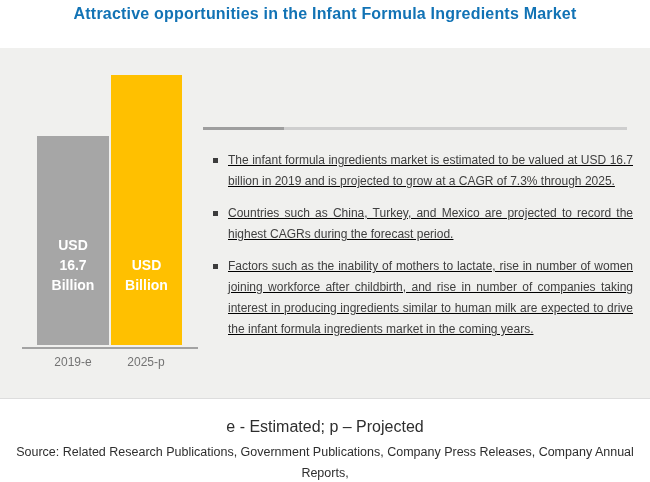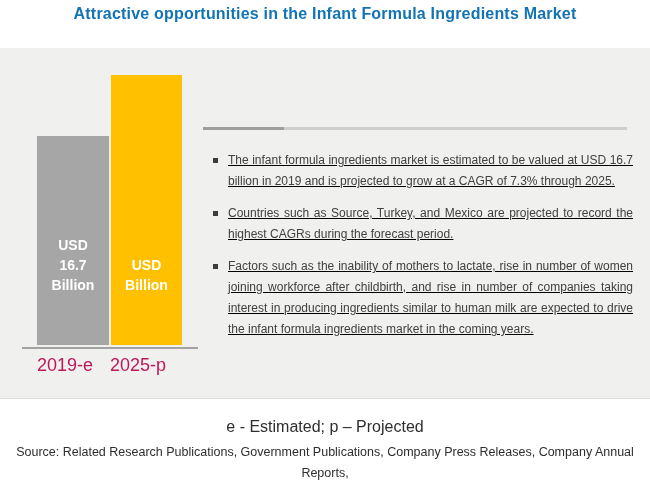--- a/index.html
+++ b/index.html
@@ -13,22 +13,22 @@
   .panel { position:absolute; top:48px; left:0; width:650px; height:351px;
            background:#f0f0ee; border-bottom:1px solid #dddddd; }
 
   
   .axis-line { position:absolute; left:22px; top:299px; width:176px; height:2px; background:#a3a3a3; }
   .bar { position:absolute; bottom:53px;margin-top:40px; }
   .bar-2019 { left:37px; width:72px; height:209px; background:#a6a6a6; }
   .bar-2025 { left:110px; width:72px; height:270px; background:#ffc000; border-left:1px solid #f0f0ee; }
   .bar-label { position:absolute; bottom:50px; left:0; width:100%; text-align:center;
                color:#ffffff; font-weight:bold; font-size:14px; line-height:20px; }
-  .cat-label { position:absolute; top:307px; width:72px; 
-               font-size:18px; color:#be185d; }
+  .cat-label { position:absolute; top:307px; width:72px; text-align:center;
+               font-size:12px; color:#737373; }
   .cat-2019 { left:37px; }
   .cat-2025 { left:110px; }
 
   
   .cagr { position:absolute; left:207px; top:12px; }
   .cagr-label { font-size:15px; font-weight:bold; color:#9b9b9b; letter-spacing:0.5px; }
   .cagr-value { font-size:31px; font-weight:bold; color:#222222; line-height:34px; }
   .cagr-value .pct { font-size:15px; font-weight:bold; color:#222222; }
   .divider { position:absolute; left:203px; top:79px; width:424px; height:3px; background:#cecece; }
   .divider-dark { position:absolute; left:0; top:0; width:81px; height:3px; background:#9e9e9e; }
@@ -74,21 +74,21 @@
 
     <div class="cat-label cat-2019">2019-e</div>
     <div class="cat-label cat-2025">2025-p</div>
 
     <div class="divider">
       <div class="divider-dark"></div>
     </div>
 
     <ul class="bullets">
       <li>The infant formula ingredients market is estimated to be valued at USD 16.7 billion in 2019 and is projected to grow at a CAGR of 7.3% through 2025.</li>
-      <li>Countries such as Source, Turkey, and Mexico are projected to record the highest CAGRs during the forecast period.</li>
+      <li>Countries such as China, Turkey, and Mexico are projected to record the highest CAGRs during the forecast period.</li>
       <li>Factors such as the inability of mothers to lactate, rise in number of women joining workforce after childbirth, and rise in number of companies taking interest in producing ingredients similar to human milk are expected to drive the infant formula ingredients market in the coming years.</li>
     </ul>
 
   </div>
 
   <div class="footnote">e - Estimated;  p – Projected</div>
   <div class="source">
     <div>Source: Related Research Publications, Government Publications, Company Press Releases, Company Annual Reports,</div>
 
   </div>

